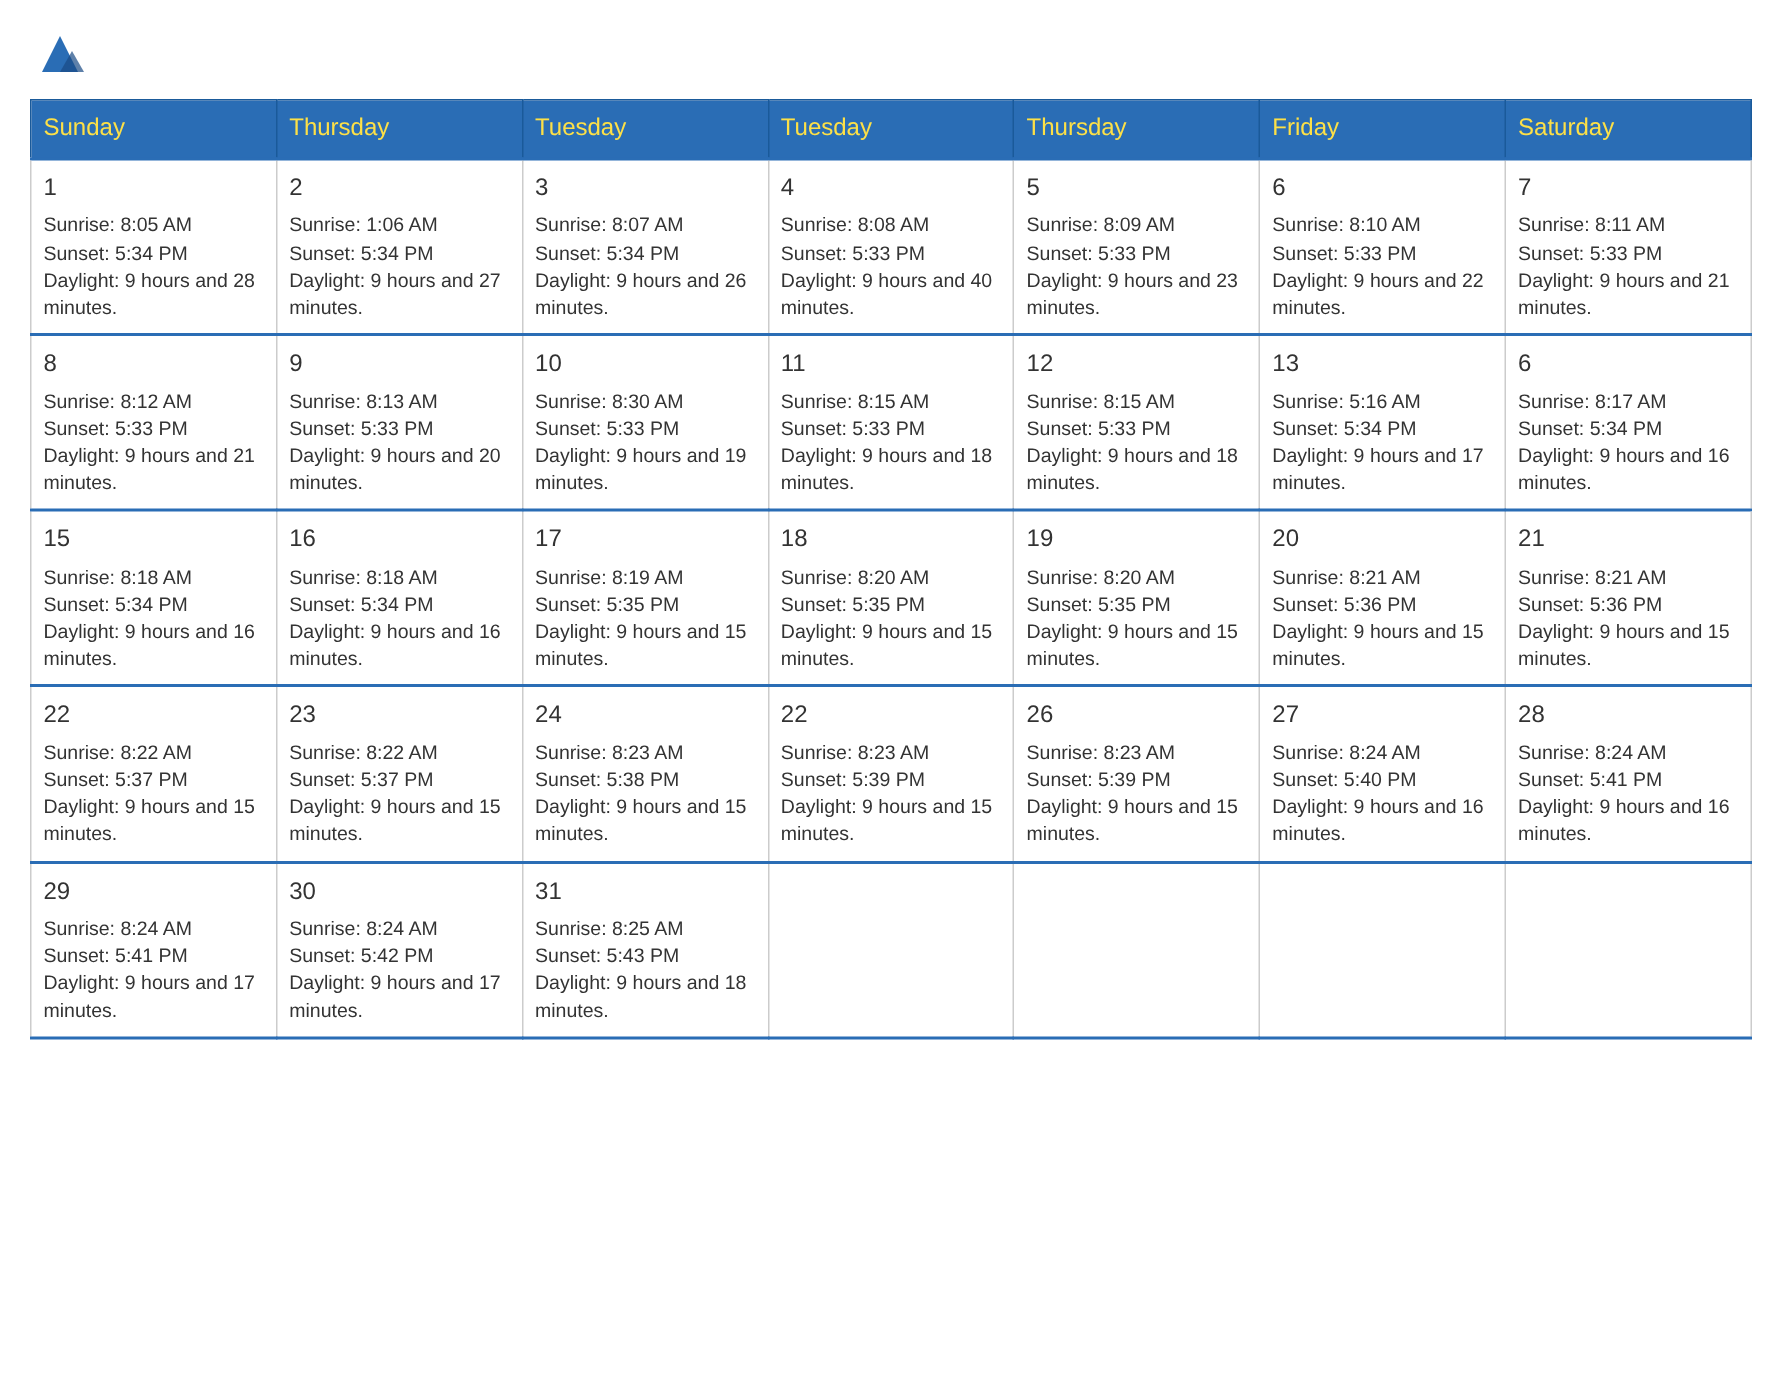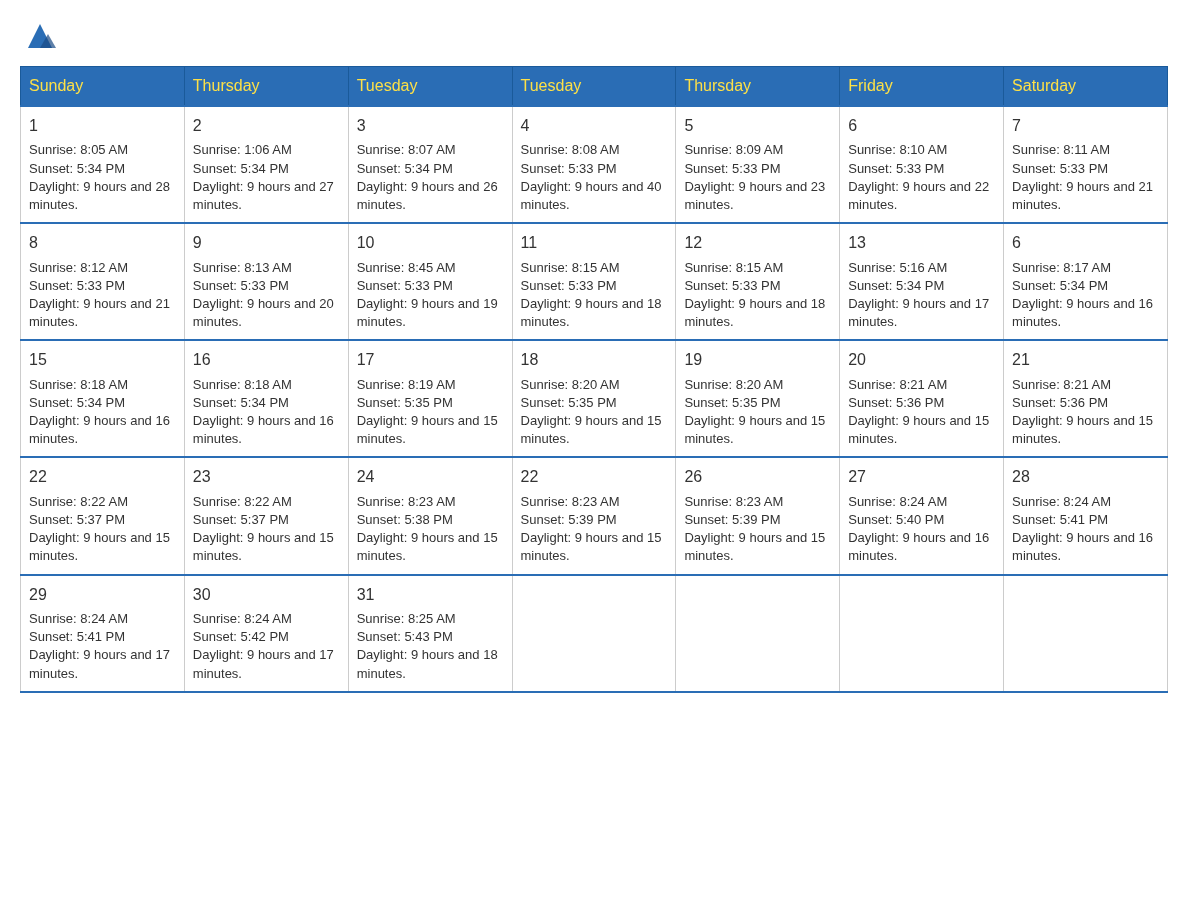--- a/index.html
+++ b/index.html
@@ -169,21 +169,21 @@
           <span>Daylight: 9 hours and 21 minutes.</span>
         </td>
         <td>
           <span class="day-num">9</span>
           <span>Sunrise: 8:13 AM</span><br>
           <span>Sunset: 5:33 PM</span><br>
           <span>Daylight: 9 hours and 20 minutes.</span>
         </td>
         <td>
           <span class="day-num">10</span>
-          <span>Sunrise: 8:45 AM</span><br>
+          <span>Sunrise: 8:30 AM</span><br>
           <span>Sunset: 5:33 PM</span><br>
           <span>Daylight: 9 hours and 19 minutes.</span>
         </td>
         <td>
           <span class="day-num">11</span>
           <span>Sunrise: 8:15 AM</span><br>
           <span>Sunset: 5:33 PM</span><br>
           <span>Daylight: 9 hours and 18 minutes.</span>
         </td>
         <td>

